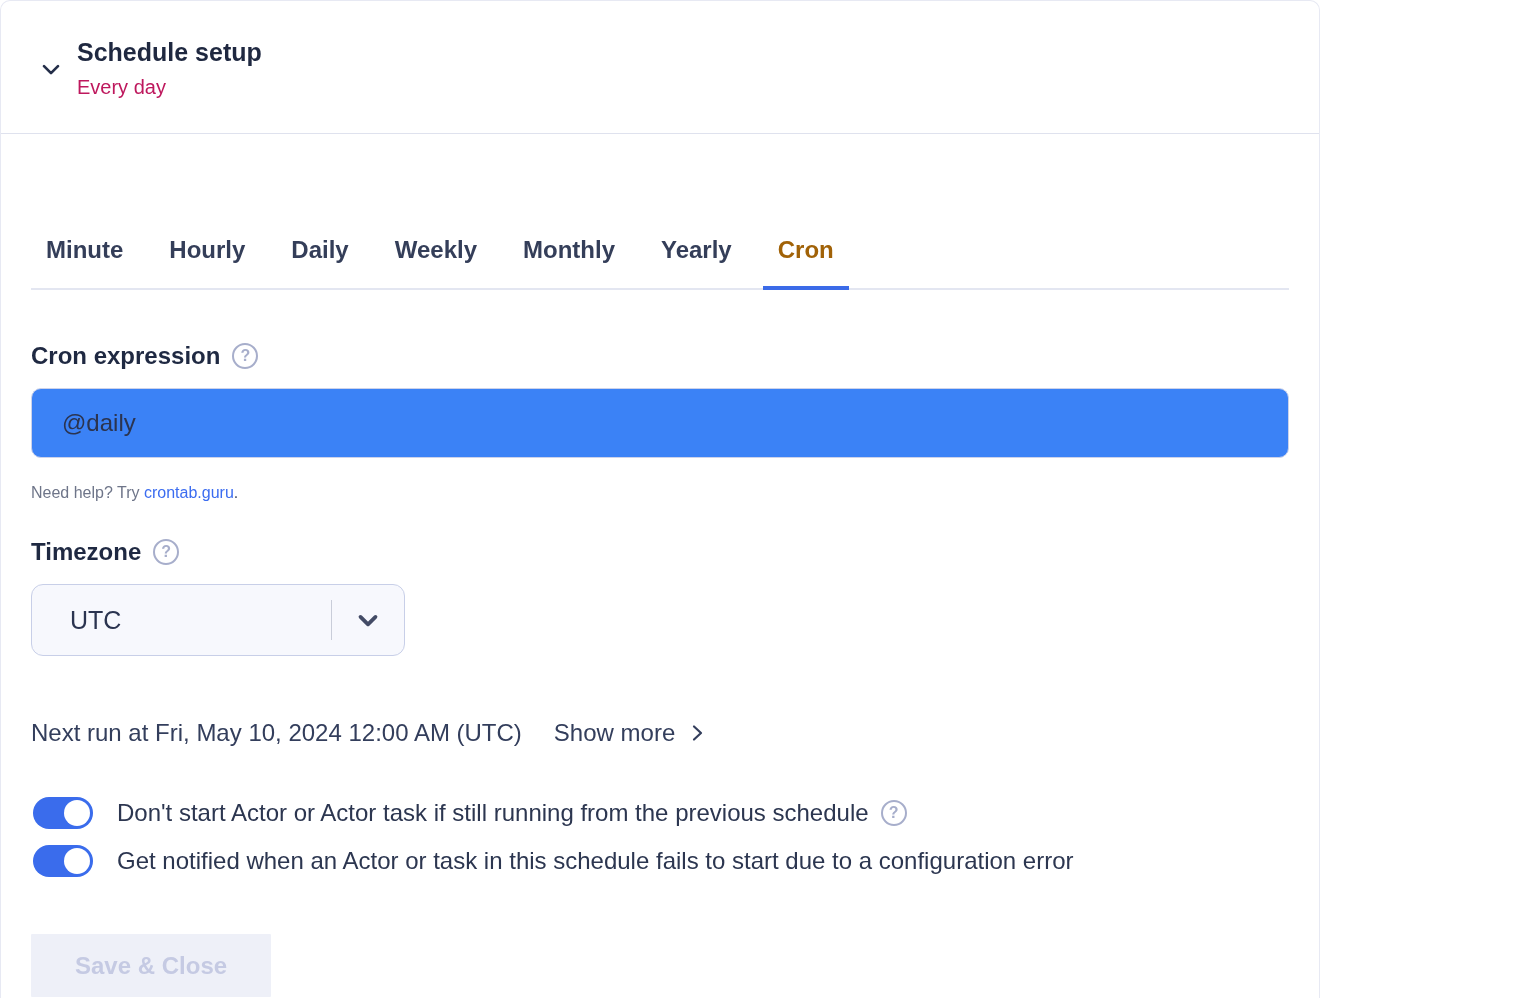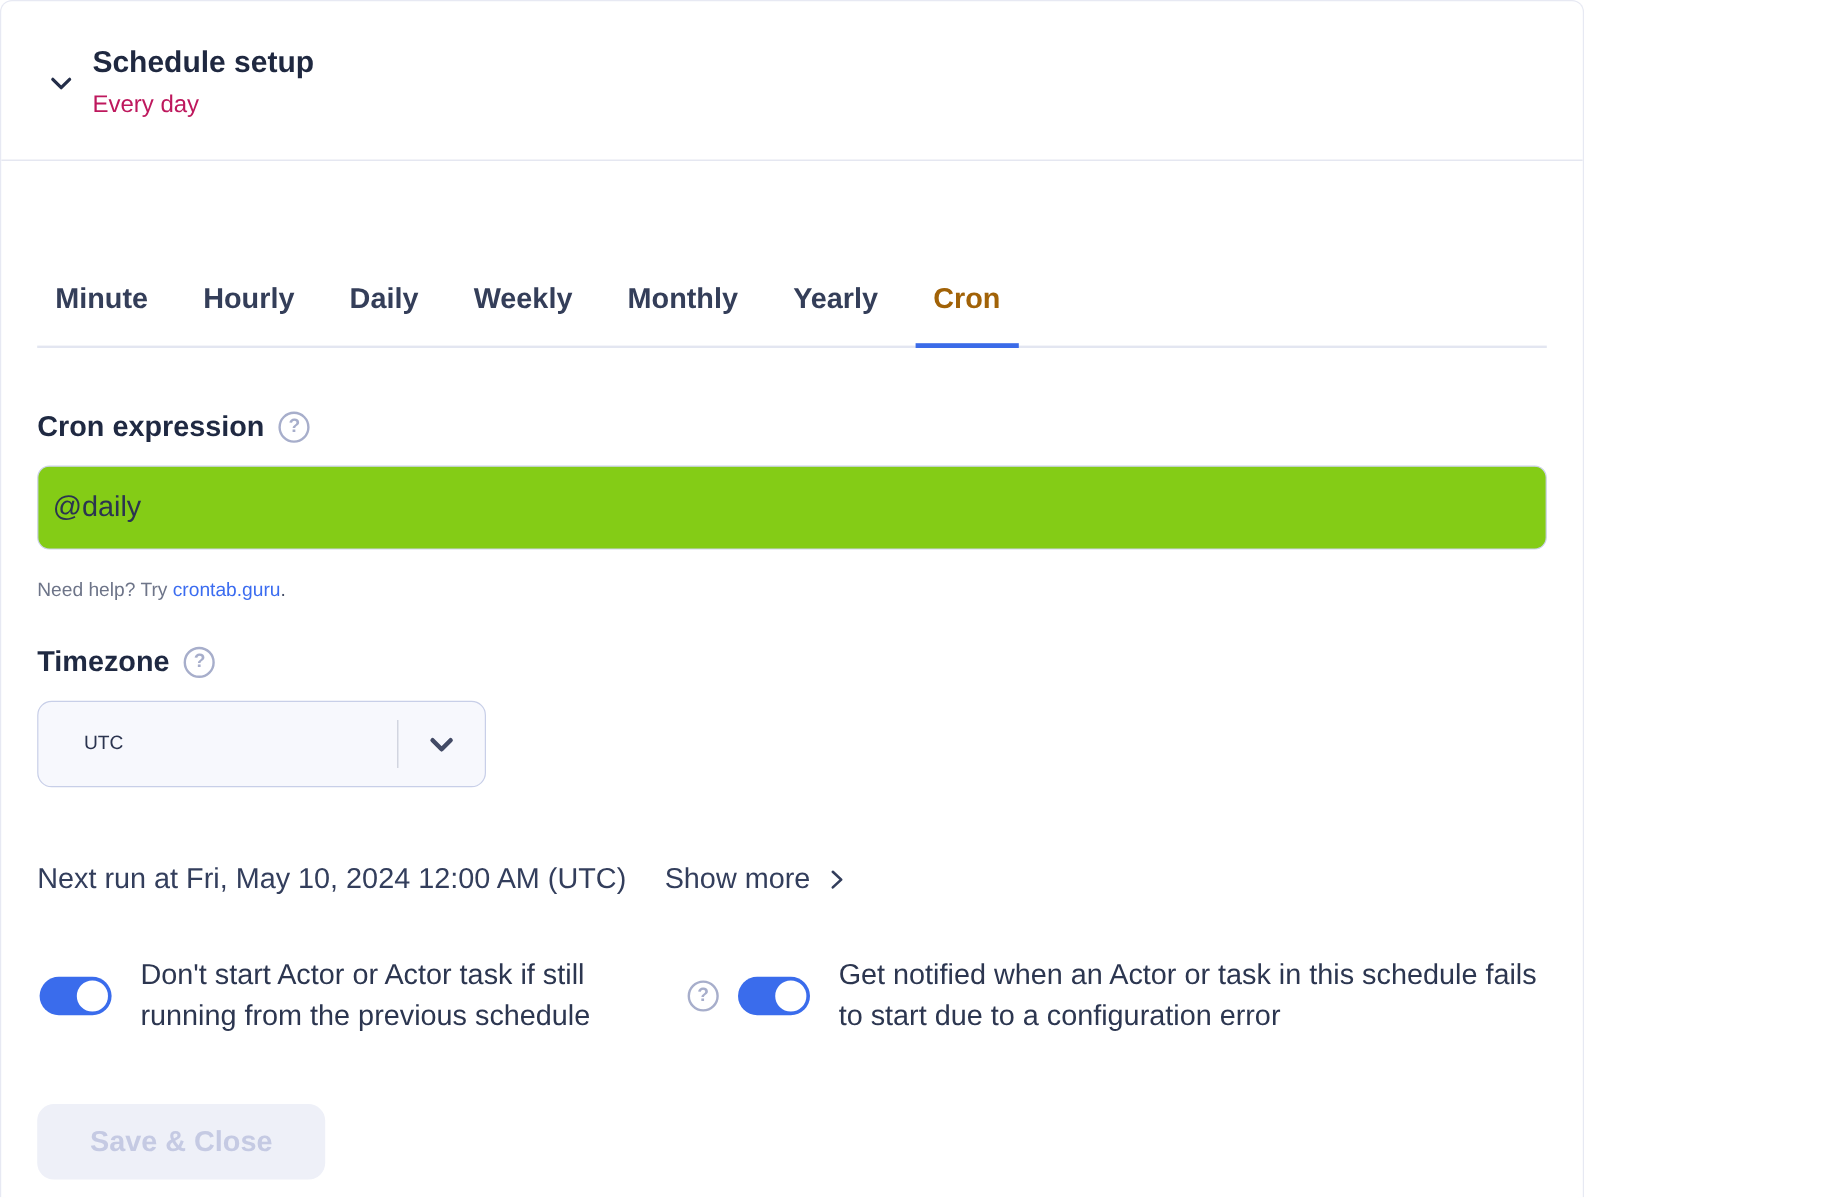--- a/index.html
+++ b/index.html
@@ -79,25 +79,25 @@
   }
   .label-cron { margin-top: 50px; }
 
   
   .cron-input {
     margin-top: 16px;
     width: 100%;
     height: 70px;
     border: 1px solid #ccd2ea;
     border-radius: 10px;
-    background: #84cc16;
+    background: #3b82f6;
     font-family: inherit;
     font-size: 24px;
     color: #2b3450;
-    padding: 0 12px;
+    padding: 0 30px;
     outline: none;
     display: block;
   }
 
   .help-line { margin-top: 20px; font-size: 16px; color: #6e7589; line-height: 30px; }
   .help-line a { color: #3b6cf0; text-decoration: none; cursor: pointer; }
   .help-line .suffix { color: #444d66; }
 
   .label-timezone { margin-top: 28px; }
 
@@ -107,21 +107,21 @@
     width: 374px;
     height: 72px;
     border: 1px solid #c8cfe8;
     border-radius: 12px;
     background: #f7f8fd;
     display: flex;
     align-items: center;
     cursor: pointer;
     position: relative;
   }
-  .tz-value { font-size: 16px; color: #2b3450; padding-left: 38px; flex: 1; }
+  .tz-value { font-size: 25px; color: #2b3450; padding-left: 38px; flex: 1; }
   .tz-divider { width: 1px; height: 40px; background: #c9cdd9; }
   .tz-caret { width: 72px; display: flex; align-items: center; justify-content: center; }
 
   
   .next-run {
     margin-top: 62px;
     display: flex;
     align-items: center;
     font-size: 24px;
     color: #333e5c;
@@ -132,21 +132,21 @@
     align-items: center;
     gap: 10px;
     margin-left: 32px;
     font-size: 24px;
     color: #333e5c;
     cursor: pointer;
     font-weight: 400;
   }
 
   
-  .toggles { margin-top: 48px; display: flex; gap: 14px; }
+  .toggles { margin-top: 48px; display: flex; flex-direction: column; gap: 14px; }
   .toggle-row { display: flex; align-items: center; }
   .switch {
     width: 60px; height: 32px;
     border-radius: 16px;
     background: #3a6cec;
     position: relative;
     cursor: pointer;
     flex: 0 0 auto;
     margin-left: 2px;
   }
@@ -169,21 +169,21 @@
   
   .save-btn {
     margin-top: 56px;
     appearance: none;
     border: none;
     background: #eef0f8;
     color: #c5cae3;
     font-family: inherit;
     font-size: 24px;
     font-weight: 600;
-    border-radius: 14px;
+    border-radius: 1px;
     height: 63px;
     padding: 0 44px;
     cursor: default;
   }
 
   svg { display: block; }
 </style>
 </head>
 <body>
 

